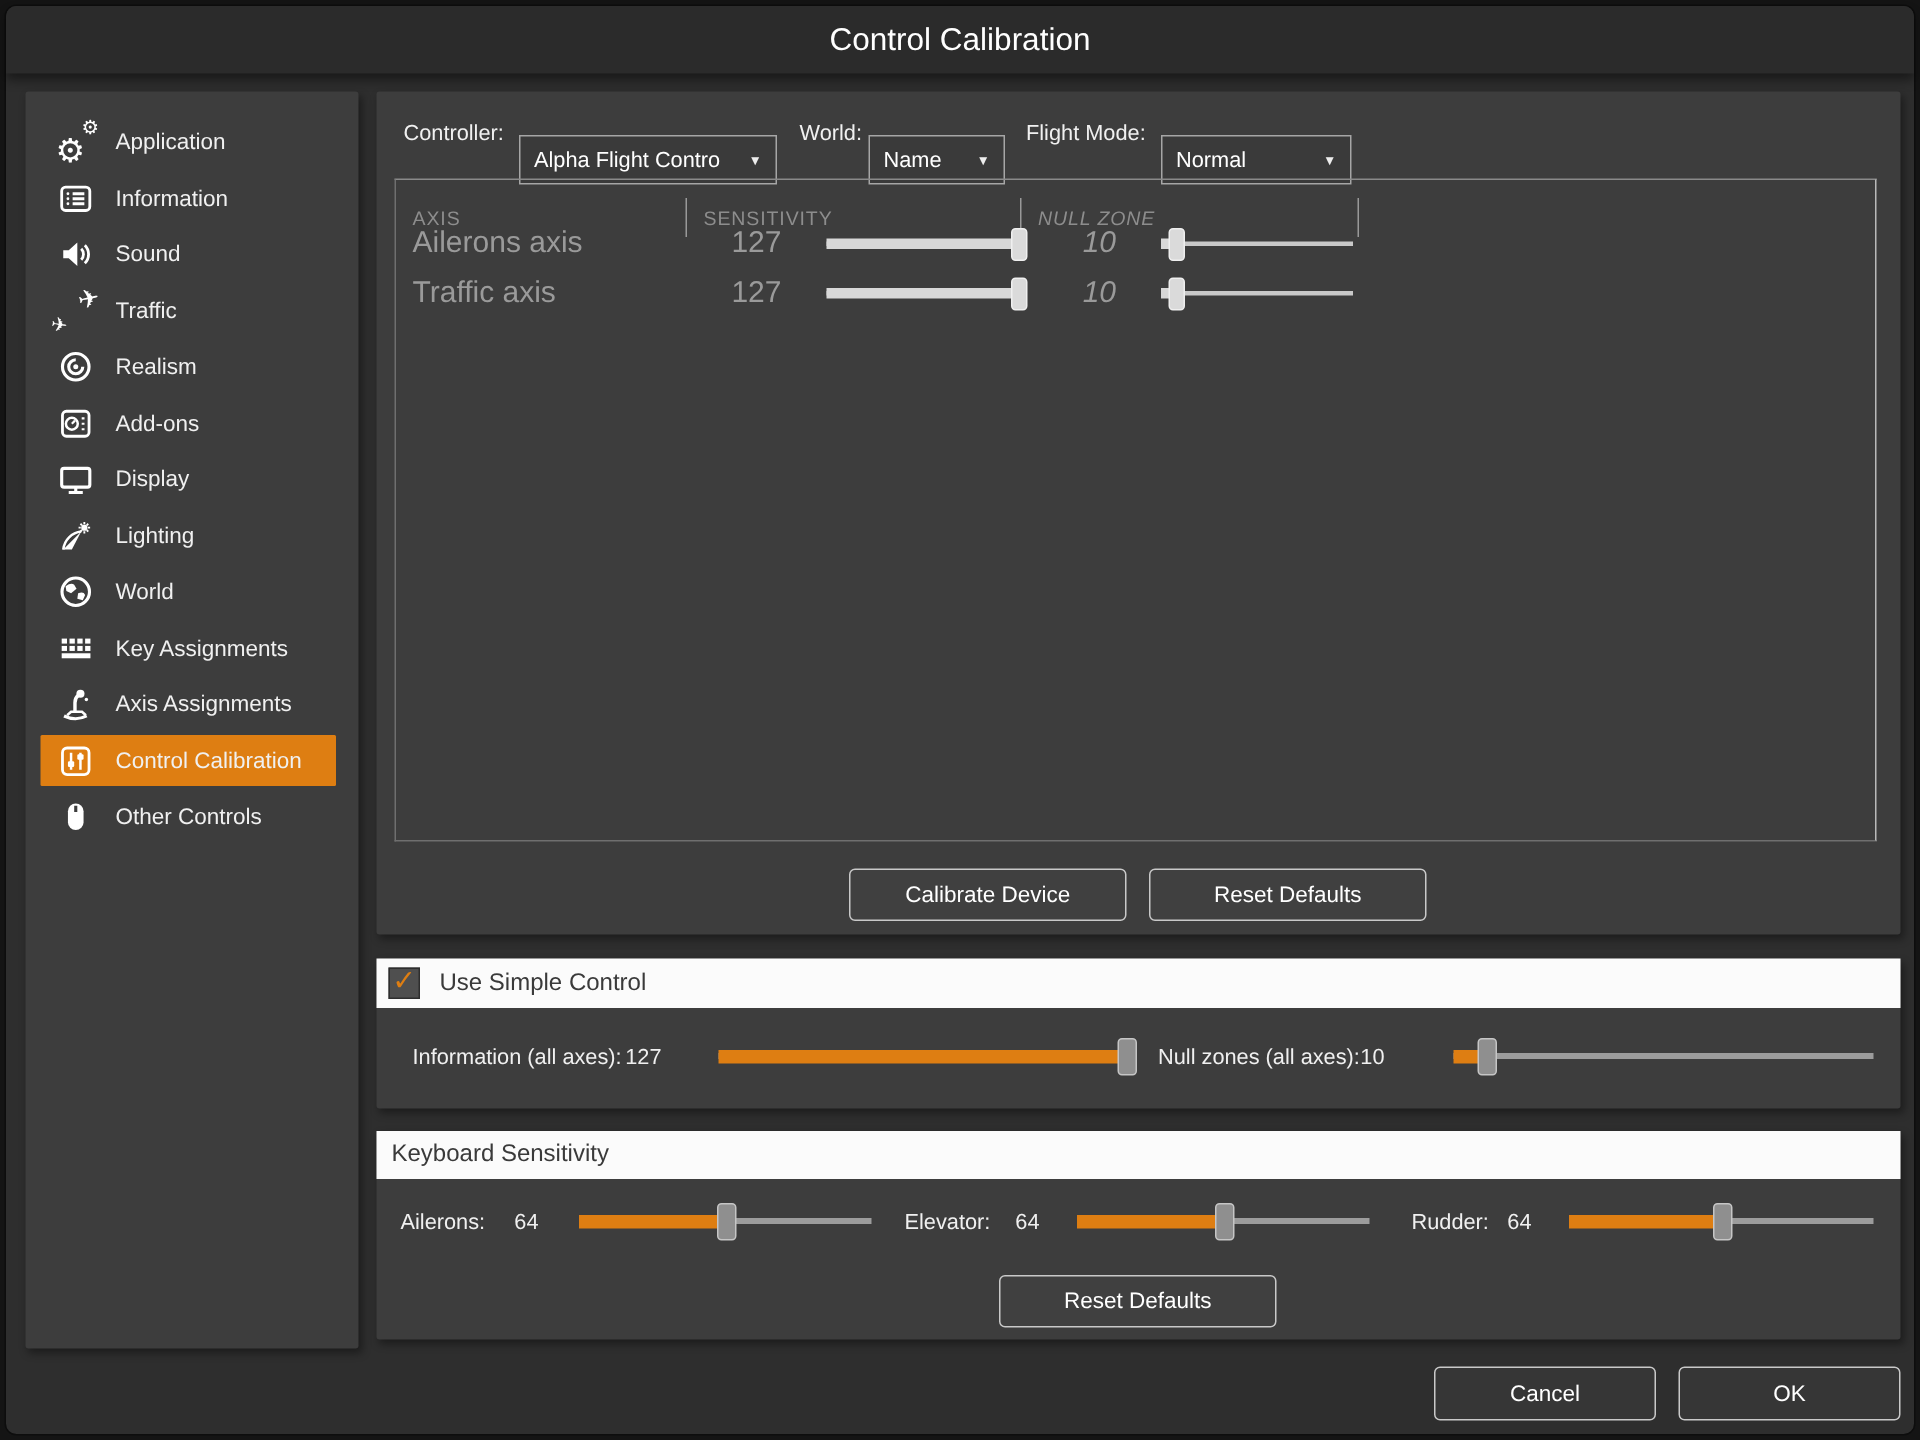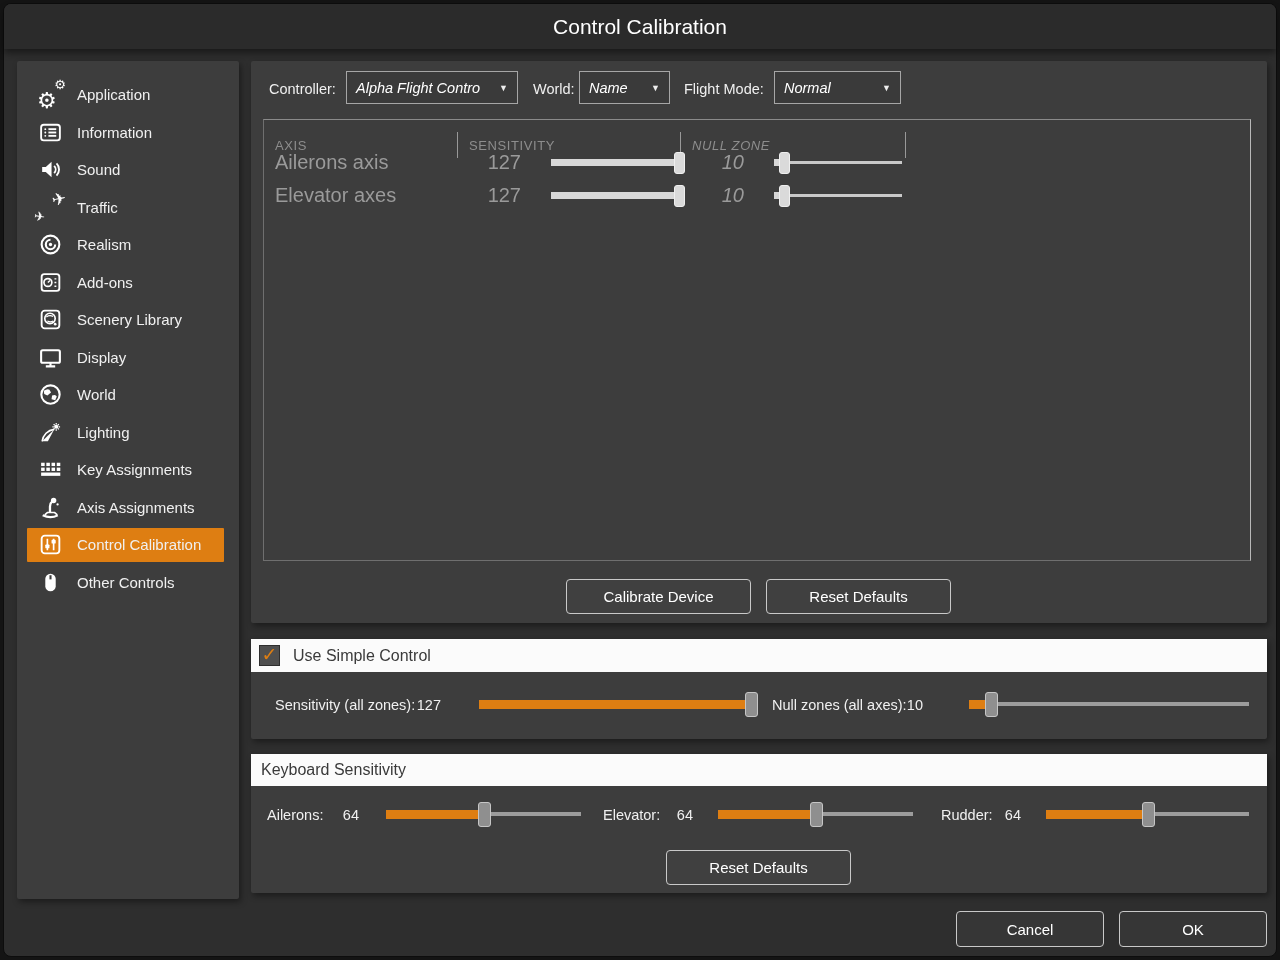--- a/index.html
+++ b/index.html
@@ -32,22 +32,22 @@
     color:var(--txt);font-size:15px;cursor:default;border-radius:1px;}
   .side-item .icon{width:28px;height:26px;margin-right:13px;display:flex;align-items:center;justify-content:center;flex:0 0 28px;position:relative;}
   .side-item.selected{background:var(--orange);height:34px;margin-top:1.75px;margin-bottom:1.75px;}
   .icon svg{width:25px;height:25px;display:block;}
   .gear-main{position:absolute;left:1px;bottom:-4px;font-size:22px;color:#fff;line-height:1;}
   .gear-small{position:absolute;right:-2px;top:-4px;font-size:13px;color:#fff;line-height:1;}
   .plane-main{position:absolute;right:-2px;top:-3px;font-size:17px;color:#fff;line-height:1;transform:rotate(-12deg);}
   .plane-small{position:absolute;left:-2px;bottom:-3px;font-size:13px;color:#fff;line-height:1;transform:rotate(8deg);}
   
   .tb-label{position:absolute;color:var(--txt);font-size:14.5px;top:20px;}
-  .dropdown{position:absolute;top:10px;height:33px;border:1px solid #a6a6a6;background:#3a3a3a;
-    display:flex;align-items:center;padding:0 9px;color:#fff;font-size:14.5px;white-space:nowrap;overflow:hidden;font-style:italic;}
+  .dropdown{position:absolute;top:29px;height:33px;border:1px solid #a6a6a6;background:#3a3a3a;
+    display:flex;align-items:center;padding:0 9px;color:#fff;font-size:14.5px;white-space:nowrap;overflow:hidden;}
   .dropdown .caret{margin-left:auto;font-size:9px;color:#ededed;padding-left:8px;}
   
   .axis-table{position:absolute;left:12px;top:58px;width:988px;height:442px;
     border:1px solid #6f6f6f;border-right:1px solid #b9b9b9;border-top:1px solid #8a8a8a;}
   .thead{display:flex;height:26px;align-items:center;}
   .th{color:var(--hdr);font-size:13px;letter-spacing:.6px;padding-left:11px;height:100%;
     display:flex;align-items:center;border-left:1px solid #999;margin-top:24px;}
   .th:first-child{border-left:none;}
   .c1{width:193px;} .c2{width:223px;} .c3{width:225px;font-style:italic;} .c4{flex:1;}
   .trow{display:flex;height:33px;align-items:center;color:var(--muted);font-size:20px;}
@@ -147,63 +147,52 @@
         <svg viewBox="0 0 24 24" fill="none" stroke="#fff" stroke-width="1.8">
           <rect x="3.5" y="4" width="17" height="16" rx="2.5"></rect>
           <circle cx="9.5" cy="12" r="3.8" stroke-width="1.6"></circle>
           <path d="M9.5 12l2-2" stroke-width="1.4"></path>
           <path d="M15.8 8.5h1.8M15.8 12h1.8M15.8 15.5h1.8" stroke-width="1.4"></path>
         </svg>
         </span>
       <span>Add-ons</span>
     </div>
 
-    <div class="side-item">
-      <span class="icon">
-        <svg viewBox="0 0 24 24" fill="none" stroke="#fff" stroke-width="1.8">
-          <rect x="3.5" y="3.5" width="17" height="17" rx="3"></rect>
-          <circle cx="11.5" cy="11" r="5" stroke-width="1.6"></circle>
-          <path d="M8 9.5q3-2 6.5-.5M9 13.5q3 1.5 5.5 0" stroke-width="1.2"></path>
-          <circle cx="16.5" cy="16.5" r="1.3" fill="#fff" stroke="none"></circle>
-        </svg>
-        </span>
-      <span>Scenery Library</span>
-    </div>
 
     <div class="side-item">
       <span class="icon">
         <svg viewBox="0 0 24 24" fill="none" stroke="#fff" stroke-width="2">
           <rect x="3" y="5" width="18" height="12" rx="1.5"></rect>
           <path d="M12 17v3M7.5 20.5h9"></path>
         </svg>
         </span>
       <span>Display</span>
-    </div>
-
-    <div class="side-item">
-      <span class="icon">
-        <svg viewBox="0 0 24 24" fill="none" stroke="#fff" stroke-width="2">
-          <circle cx="12" cy="12" r="8.8"></circle>
-          <path d="M5.5 8.5q3.5-2.5 5.5-1l1.5 2.5-3.5 3-3-1.5z" fill="#fff" stroke="none"></path>
-          <path d="M13.5 13q3.5-1.5 4.5 1l-1.5 3.5-3.5-1z" fill="#fff" stroke="none"></path>
-        </svg>
-        </span>
-      <span>World</span>
     </div>
 
     <div class="side-item">
       <span class="icon">
         <svg viewBox="0 0 24 24" fill="none" stroke="#fff">
           <path d="M4 20.5L15.5 9 9.5 20.5z" fill="#fff" stroke="none"></path>
           <path d="M4 20.5A13 13 0 0 1 15.5 9" stroke-width="1.6"></path>
           <circle cx="17.5" cy="6.5" r="2" fill="#fff" stroke="none"></circle>
           <path d="M17.5 2.8v1.4M17.5 8.8v1.4M13.8 6.5h1.4M19.8 6.5h1.4M15 4l1 1M20 9l-1-1M15 9l1-1M20 4l-1 1" stroke-width="1.2"></path>
         </svg>
         </span>
       <span>Lighting</span>
+    </div>
+
+    <div class="side-item">
+      <span class="icon">
+        <svg viewBox="0 0 24 24" fill="none" stroke="#fff" stroke-width="2">
+          <circle cx="12" cy="12" r="8.8"></circle>
+          <path d="M5.5 8.5q3.5-2.5 5.5-1l1.5 2.5-3.5 3-3-1.5z" fill="#fff" stroke="none"></path>
+          <path d="M13.5 13q3.5-1.5 4.5 1l-1.5 3.5-3.5-1z" fill="#fff" stroke="none"></path>
+        </svg>
+        </span>
+      <span>World</span>
     </div>
 
     <div class="side-item">
       <span class="icon">
         <svg viewBox="0 0 24 24" fill="#fff">
           <rect x="3" y="5.5" width="3.4" height="3.2"></rect>
             <rect x="8" y="5.5" width="3.4" height="3.2"></rect>
             <rect x="13" y="5.5" width="3.4" height="3.2"></rect>
             <rect x="18" y="5.5" width="3.4" height="3.2"></rect>
           <rect x="3" y="10.2" width="3.4" height="3.2"></rect>
@@ -296,21 +285,21 @@
           <div class="hslider gray" style="--pct: 7.874015748031496%;">
             <div class="track"></div>
               <div class="fill"></div>
               <div class="thumb"></div>
           </div>
         </div>
         <div class="td c4"></div>
       </div>
 
       <div class="trow">
-        <div class="td c1">Elevator axes</div>
+        <div class="td c1">Traffic axis</div>
         <div class="td c2" style="padding-left:0">
           <span class="val">127</span>
           <div class="hslider gray" style="--pct: 100%;">
             <div class="track"></div>
               <div class="fill"></div>
               <div class="thumb"></div>
           </div>
         </div>
         <div class="td c3" style="padding-left:0">
           <span class="val">10</span>
@@ -329,21 +318,21 @@
   </section>
 
   <section class="simple-panel panel">
     <div class="strip">
       <span class="checkbox">
         <span class="check">✓</span>
       </span>
       <span>Use Simple Control</span>
     </div>
 
-    <span class="s-label" style="left:24px;top:58px">Sensitivity (all zones):</span>
+    <span class="s-label" style="left:24px;top:58px">Information (all axes):</span>
     <span class="s-val" style="left:158px;top:58px;width:32px">127</span>
     <div class="hslider" style="position: absolute; left: 228px; top: 52px; width: 272px; --pct: 100%;">
       <div class="track"></div>
         <div class="fill"></div>
         <div class="thumb"></div>
     </div>
 
     <span class="s-label" style="left:521px;top:58px">Null zones (all axes):</span>
     <span class="s-val" style="left:648px;top:58px;width:24px">10</span>
     <div class="hslider" style="position: absolute; left: 718px; top: 52px; width: 280px; --pct: 7.874015748031496%;">

